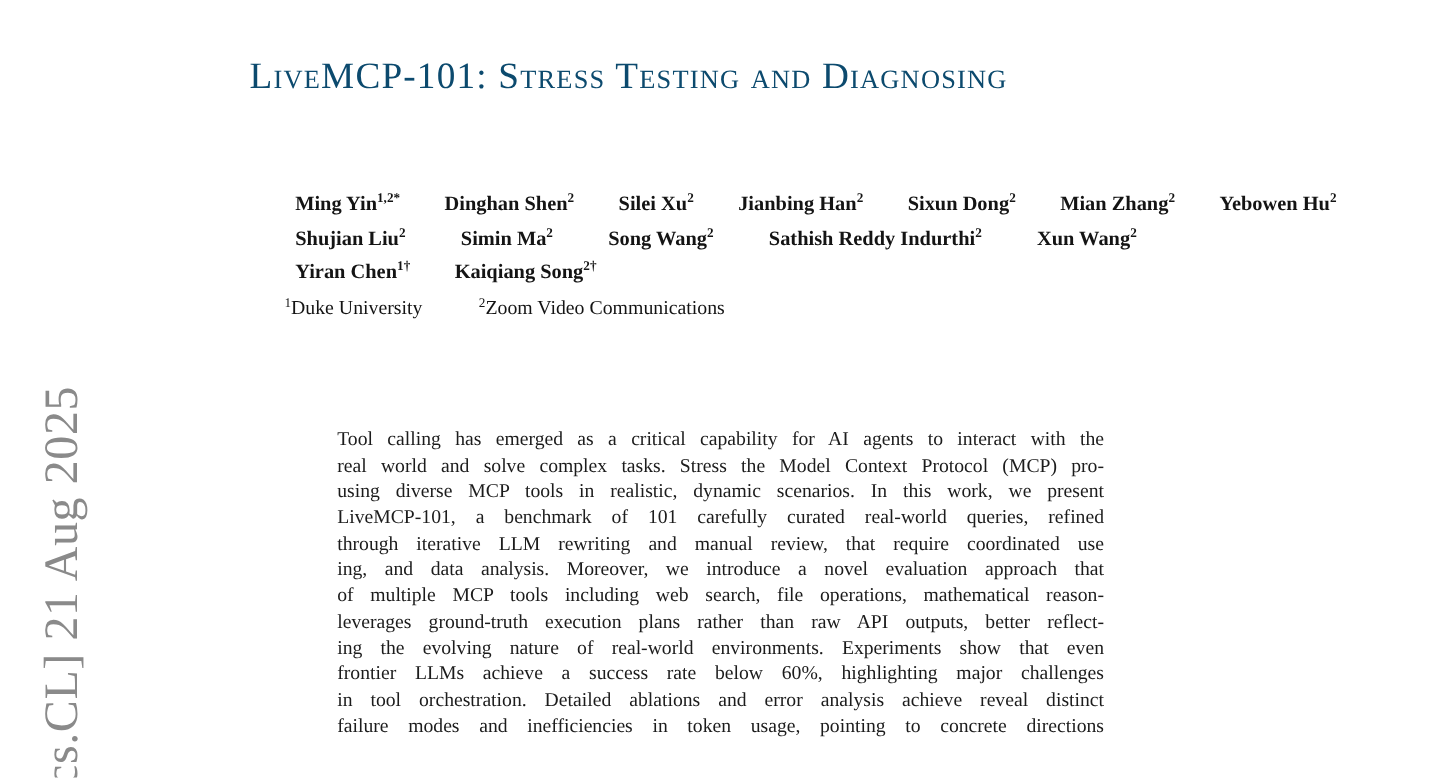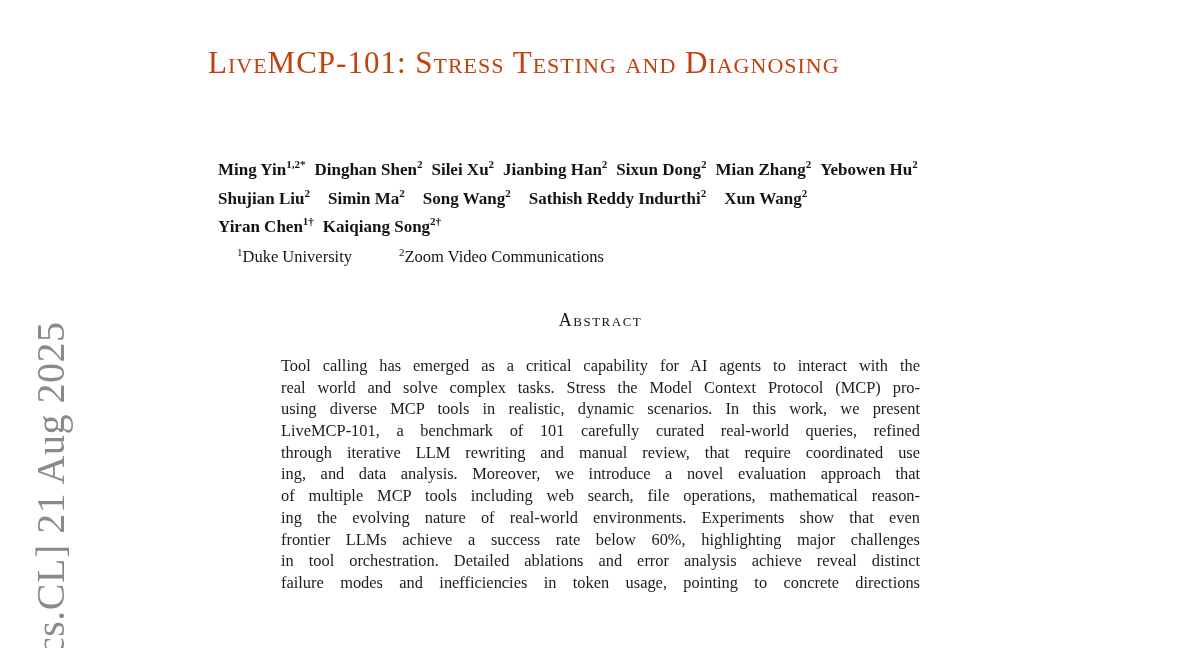--- a/index.html
+++ b/index.html
@@ -31,35 +31,35 @@
 
   
   .title {
     position: absolute;
     left: 208px; top: 44px;
     width: 860px;
     font-size: 31px;
     line-height: 37px;
     font-variant: small-caps;
     letter-spacing: 1px;
-    color: #c2410c;
+    color: #0c4a6e;
     font-weight: 500;
   }
 
   
   .authors {
     position: absolute;
     left: 218px; top: 156px;
     width: 820px;
     font-size: 17px;
     font-weight: bold;
     color: #141414;
   }
   .authors .author-line { height: 28.5px; line-height: 28.5px; white-space: nowrap; }
-  .authors .author { margin-right: 9px; }
+  .authors .author { margin-right: 9px; margin-left: 28px; }
   .authors .author-line.wide .author { margin-right: 18px; }
   .authors sup { font-size: 11px; font-weight: bold; vertical-align: super; line-height: 0; }
 
   
   .affiliations {
     position: absolute;
     left: 218px; top: 247px;
     font-size: 16.5px;
     color: #141414;
     white-space: nowrap;
@@ -106,29 +106,29 @@
   </div>
 
   <div class="authors">
     <div class="author-line" id="authors-line1"><span class="author">Ming Yin<sup>1,2*</sup></span><span class="author">Dinghan Shen<sup>2</sup></span><span class="author">Silei Xu<sup>2</sup></span><span class="author">Jianbing Han<sup>2</sup></span><span class="author">Sixun Dong<sup>2</sup></span><span class="author">Mian Zhang<sup>2</sup></span><span class="author">Yebowen Hu<sup>2</sup></span></div>
     <div class="author-line wide" id="authors-line2"><span class="author">Shujian Liu<sup>2</sup></span><span class="author">Simin Ma<sup>2</sup></span><span class="author">Song Wang<sup>2</sup></span><span class="author">Sathish Reddy Indurthi<sup>2</sup></span><span class="author">Xun Wang<sup>2</sup></span></div>
     <div class="author-line" id="authors-line3"><span class="author">Yiran Chen<sup>1†</sup></span><span class="author">Kaiqiang Song<sup>2†</sup></span></div>
   </div>
 
   <div class="affiliations" id="affiliations"><span class="affiliation"><sup>1</sup>Duke University</span><span class="affiliation"><sup>2</sup>Zoom Video Communications</span></div>
 
-  <div class="abstract-heading">Abstract</div>
 
   <div class="abstract-body" id="abstract-body">
       <div class="abs-line">Tool calling has emerged as a critical capability for AI agents to interact with the</div>
       <div class="abs-line">real world and solve complex tasks. Stress the Model Context Protocol (MCP) pro-</div>
       <div class="abs-line">using diverse MCP tools in realistic, dynamic scenarios. In this work, we present</div>
       <div class="abs-line">LiveMCP-101, a benchmark of 101 carefully curated real-world queries, refined</div>
       <div class="abs-line">through iterative LLM rewriting and manual review, that require coordinated use</div>
       <div class="abs-line">ing, and data analysis. Moreover, we introduce a novel evaluation approach that</div>
       <div class="abs-line">of multiple MCP tools including web search, file operations, mathematical reason-</div>
+      <div class="abs-line">leverages ground-truth execution plans rather than raw API outputs, better reflect-</div>
       <div class="abs-line">ing the evolving nature of real-world environments. Experiments show that even</div>
       <div class="abs-line">frontier LLMs achieve a success rate below 60%, highlighting major challenges</div>
       <div class="abs-line">in tool orchestration. Detailed ablations and error analysis achieve reveal distinct</div>
       <div class="abs-line">failure modes and inefficiencies in token usage, pointing to concrete directions</div>
     </div>
 
 </div>
 
 </body></html>

